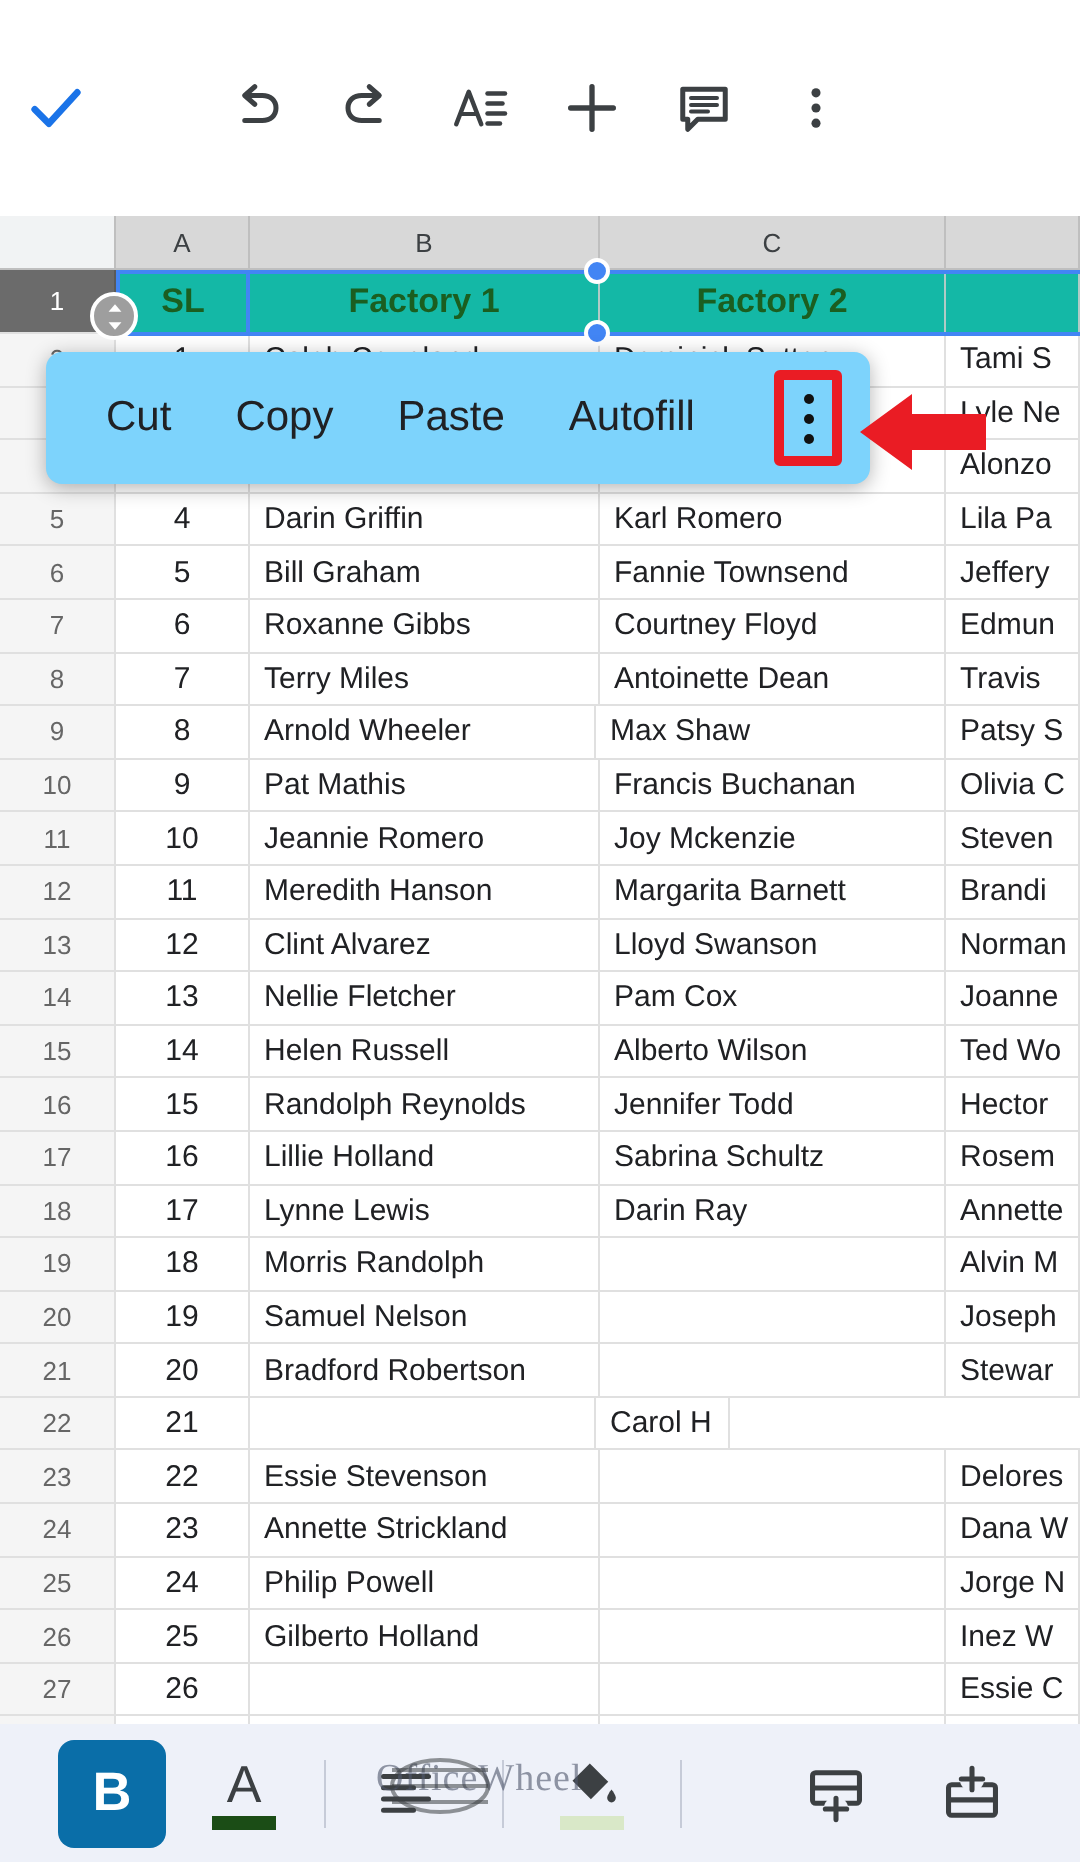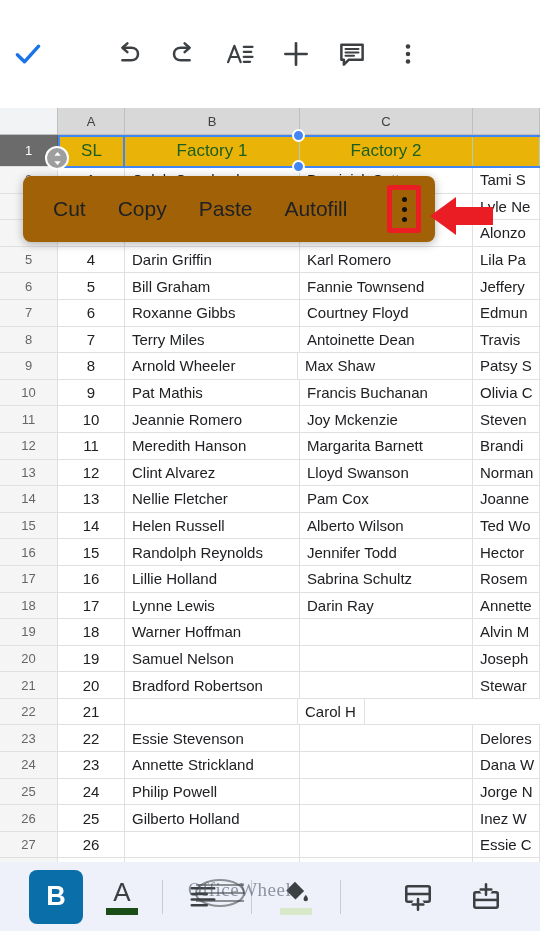--- a/index.html
+++ b/index.html
@@ -58,21 +58,21 @@
   .cB { width:175px; flex:0 0 175px; }
   .cC { width:173px; flex:0 0 173px; }
   .cD { width:67px; flex:0 0 67px; }
 
   
   .row.hdr { height:32px; }
   .row.hdr .rh {
     background:#6b6b6b; color:#ffffff; border-right:1px solid #5a5a5a;
   }
   .row.hdr .cell {
-    background:#eab308; color:#1b5e20; font-weight:normal;
+    background:#14b8a6; color:#1b5e20; font-weight:bold;
     justify-content:center; font-size:17px;
     border-right:1px solid #b0cbc6;
   }
   .row.hdr .cell.cA { border-left:2px solid #4285f4; border-right:2px solid #4285f4; }
   .sel-top, .sel-bot {
     position:absolute; left:58px; width:482px; height:2px; background:#4285f4;
   }
   .sel-top { top:135px; }
   .sel-bot { top:166px; }
   .sel-handle {
@@ -83,21 +83,21 @@
   
   .resize-pill {
     position:absolute; left:45px; top:146px; width:24px; height:24px;
     border-radius:50%; background:#9e9e9e; border:2px solid #ffffff;
     display:flex; align-items:center; justify-content:center; z-index:6;
   }
 
   
   .ctx-menu {
     position:absolute; left:23px; top:176px; width:412px; height:66px;
-    background:#a16207; border-radius:8px; z-index:10;
+    background:#7dd3fc; border-radius:8px; z-index:10;
     box-shadow:0 2px 10px rgba(0,0,0,.30);
     display:flex; align-items:center; padding:0 14px;
   }
   .ctx-item {
     font-size:21px; color:#202124; padding:0 16px; white-space:nowrap;
   }
   .ctx-more-wrap {
     margin-left:auto; position:relative; width:34px; height:48px;
     display:flex; align-items:center; justify-content:center;
   }
@@ -329,21 +329,21 @@
         <div class="row">
           <div class="rh">18</div>
           <div class="cell cA">17</div>
           <div class="cell cB">Lynne Lewis</div>
           <div class="cell cC">Darin Ray</div>
           <div class="cell cD">Annette</div>
         </div>
         <div class="row">
           <div class="rh">19</div>
           <div class="cell cA">18</div>
-          <div class="cell cB">Warner Hoffman</div>
+          <div class="cell cB">Morris Randolph</div>
           <div class="cell cC"></div>
           <div class="cell cD">Alvin M</div>
         </div>
         <div class="row">
           <div class="rh">20</div>
           <div class="cell cA">19</div>
           <div class="cell cB">Samuel Nelson</div>
           <div class="cell cC"></div>
           <div class="cell cD">Joseph</div>
         </div>

